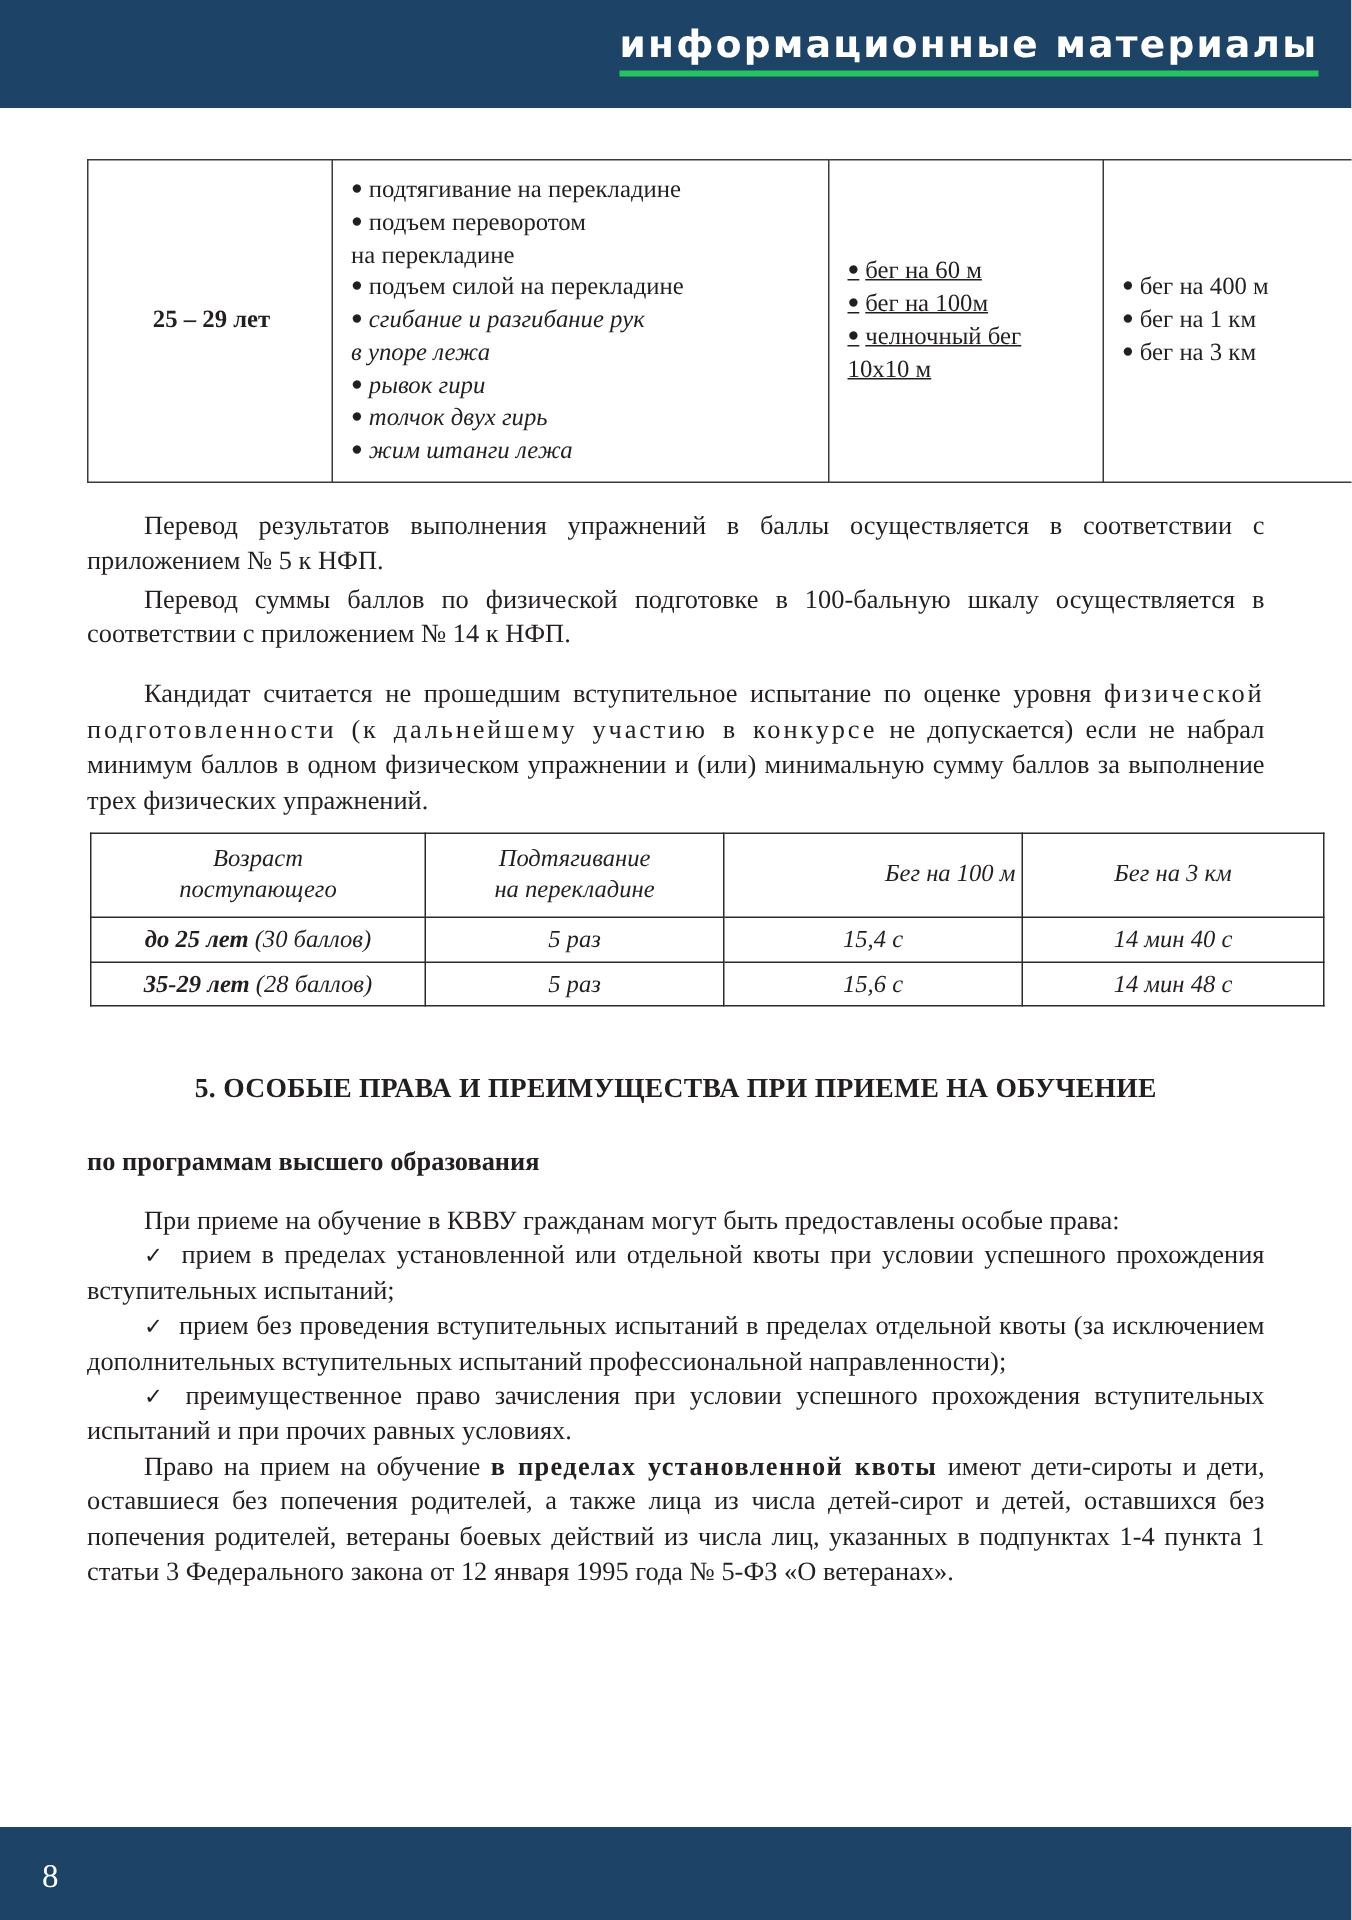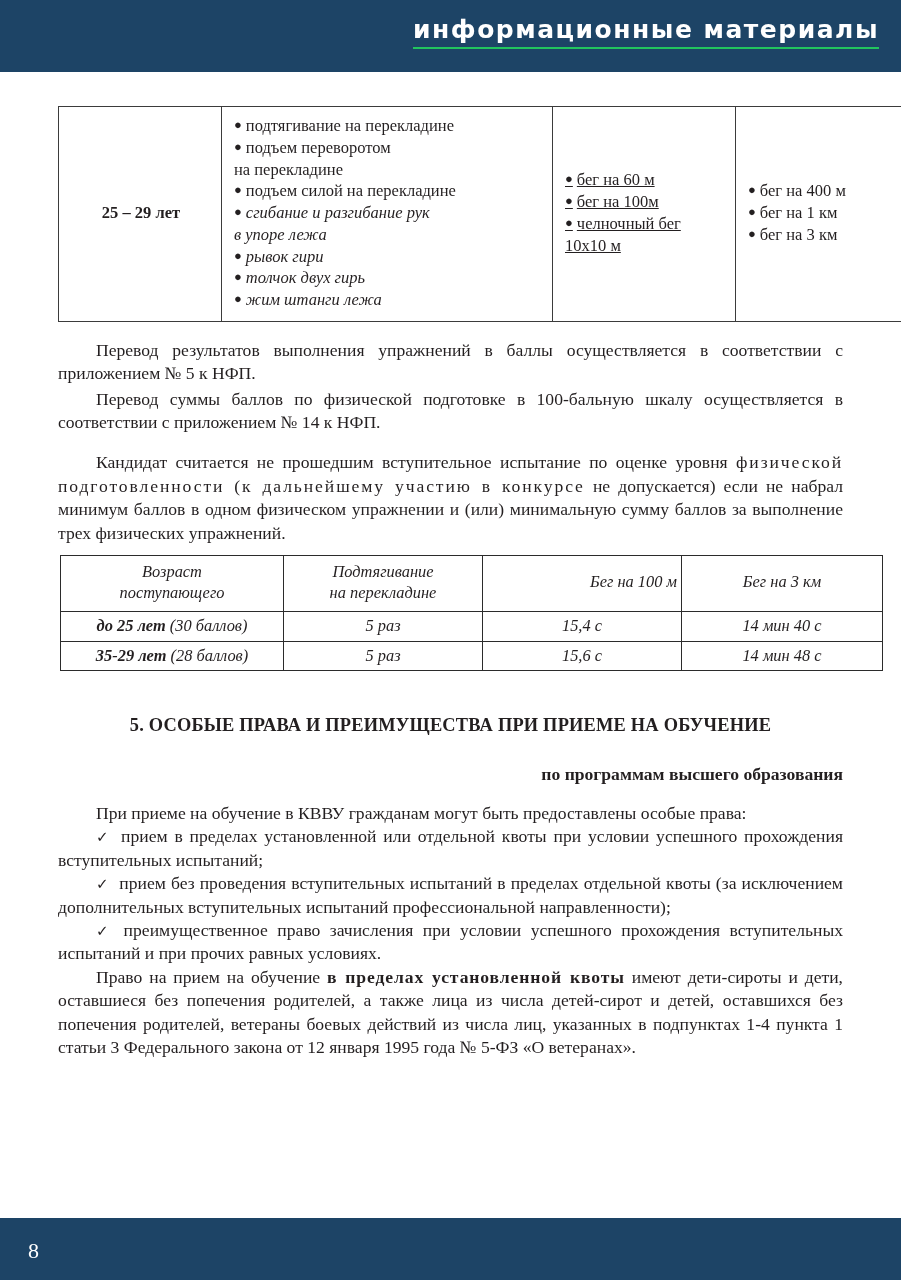--- a/index.html
+++ b/index.html
@@ -37,21 +37,21 @@
     top: 16px;
     text-align: right;
   }
   .header-title {
     font-family: "DejaVu Sans", sans-serif;
     font-weight: bold;
     font-size: 25px;
     letter-spacing: 1.5px;
     color: #ffffff;
     text-transform: lowercase;
-    border-bottom: 2px solid #22c55e;
+    border-bottom: 4px solid #22c55e;
     padding-bottom: 3px;
     display: inline-block;
     line-height: 1.1;
   }
 
   
   .content {
     position: absolute;
     left: 0;
     top: 72px;
@@ -171,21 +171,21 @@
   h2.section {
     font-size: 18.4px;
     font-weight: bold;
     text-align: center;
     margin: 44px 0 0 0;
     letter-spacing: 0.2px;
   }
   h3.subsection {
     font-size: 17.6px;
     font-weight: bold;
-    text-align: right;
+    text-align: left;
     margin: 28px 0 0 0;
   }
 
   
   p.checkitem {
     font-size: 17.6px;
     line-height: 1.33;
     text-align: justify;
     margin: 0;
     text-indent: 38px;

